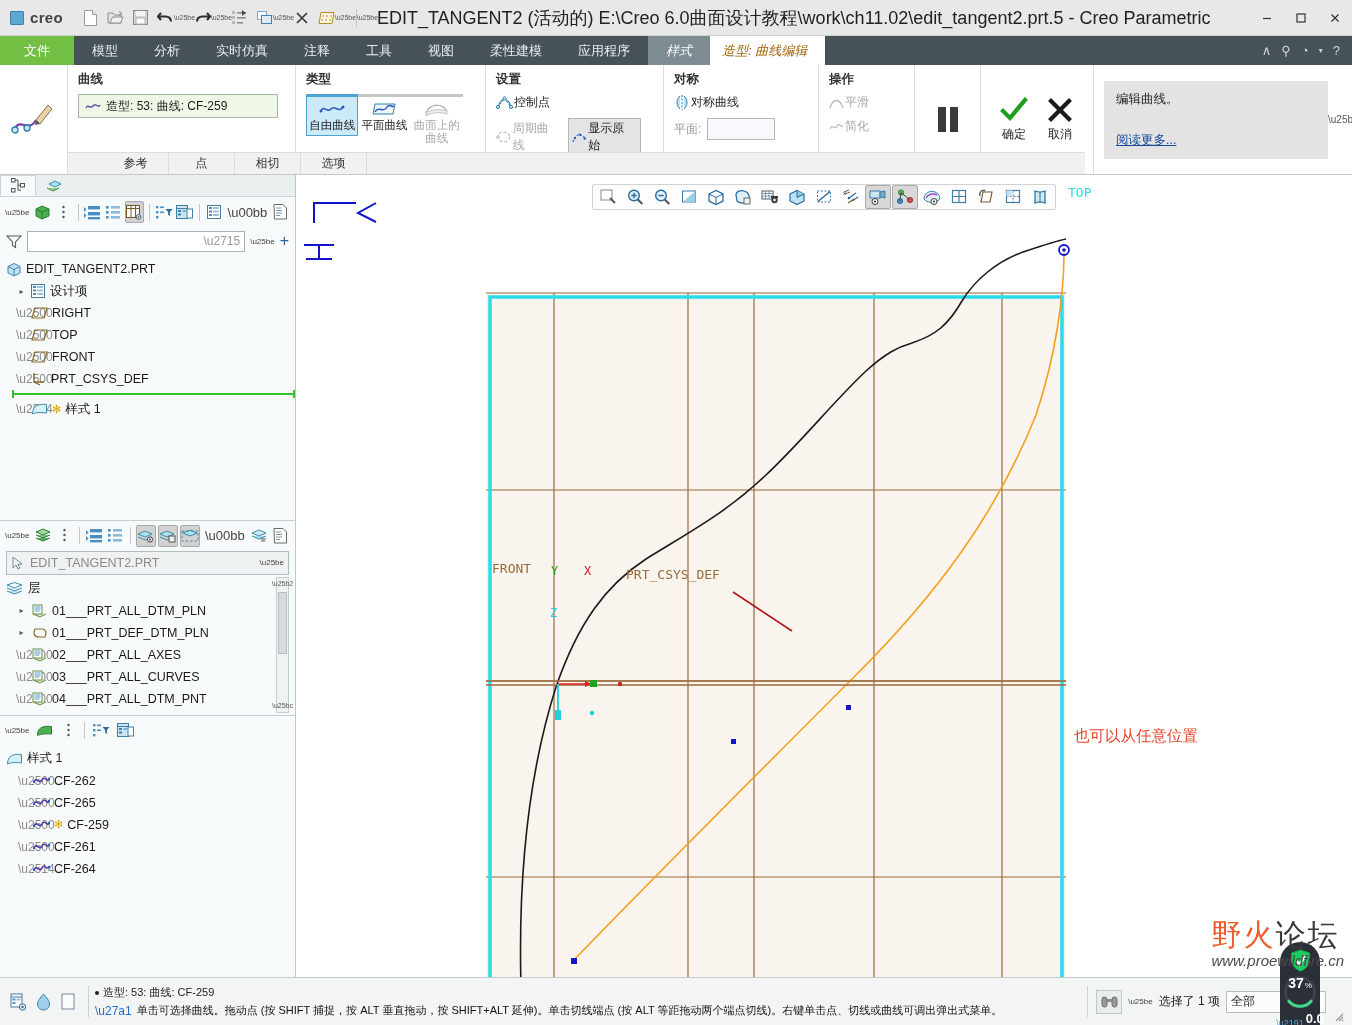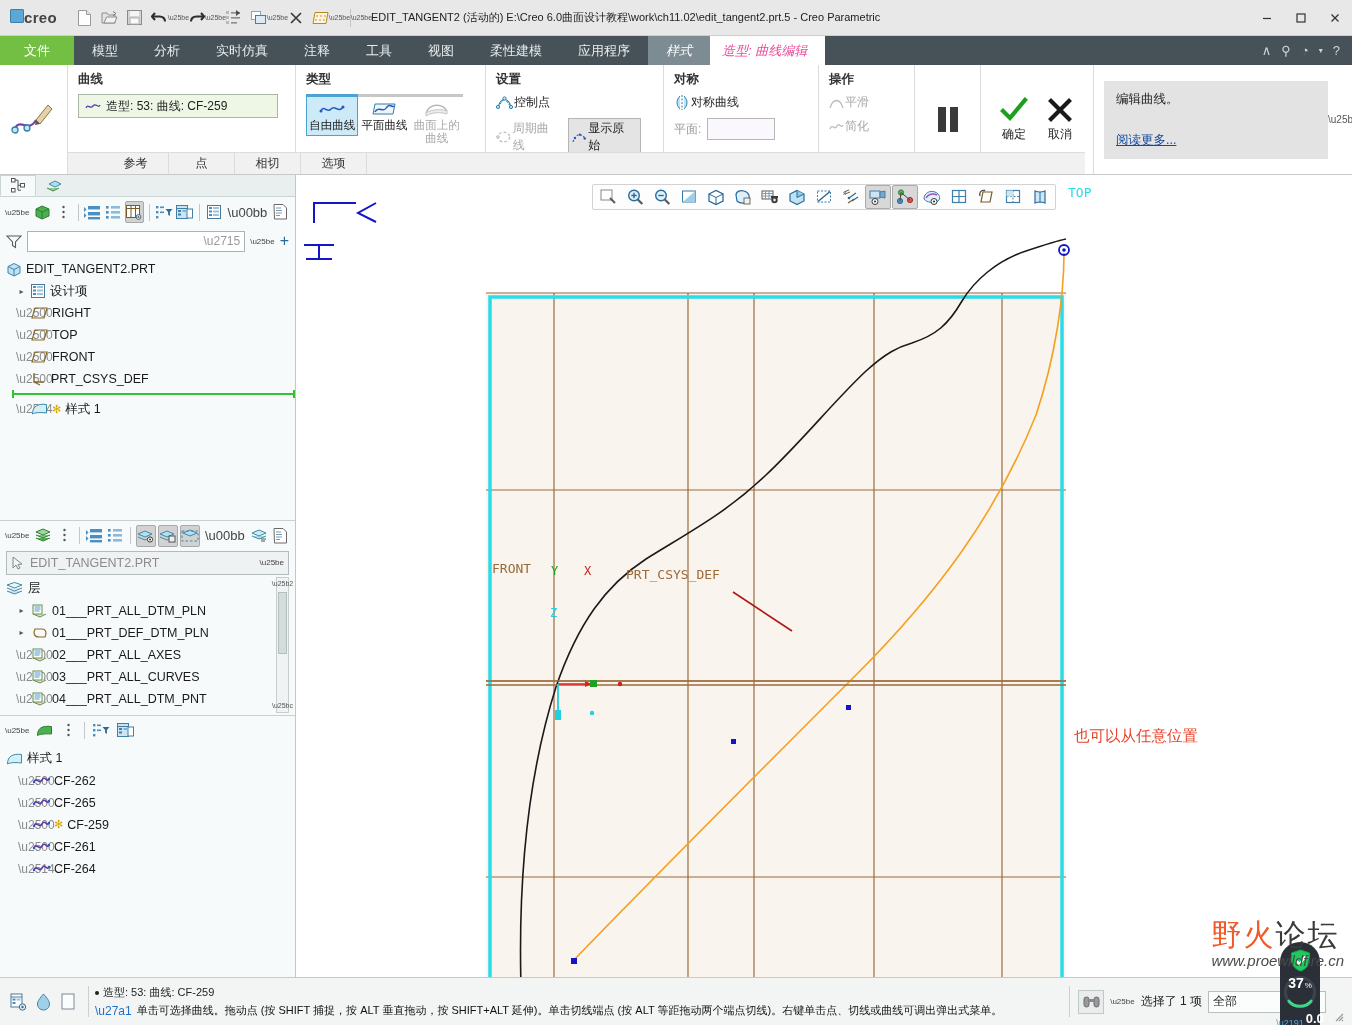--- a/index.html
+++ b/index.html
@@ -10,49 +10,49 @@
     background: #f0f0f0;
     overflow: hidden;
   }
   .app { position: relative; width: 1352px; height: 1025px; display: flex; flex-direction: column; }
 
   
   .titlebar {
     height: 36px; background: #e8e8e8; display: flex; align-items: center;
     border-bottom: 1px solid #cfcfcf; position: relative;
   }
-  .creo-logo { display: flex; padding: 0 10px 0 10px; }
+  .creo-logo { display: flex; align-items: center; gap: 6px; padding: 0 10px 0 10px; }
   .creo-sq { width: 14px; height: 14px; background: #5ba7d6; border: 1px solid #3d7fa8; border-radius: 1px; }
   .creo-word { font-size: 15px; color: #444; font-weight: 600; letter-spacing: .3px; }
   .qat { display: flex; align-items: center; gap: 1px; padding-left: 6px; }
   .qat-btn {
     width: 24px; height: 24px; display: flex; align-items: center; justify-content: center;
     border-radius: 2px;
   }
   .qat-caret { width: 11px; height: 22px; display: flex; align-items: center; justify-content: center;
     font-size: 7px; color: #555; }
   .qat-sep { width: 1px; height: 18px; background: #c4c4c4; margin: 0 4px; }
   .title-text {
-    font-size: 11px; color: #222; white-space: nowrap; padding-left: 4px;
+    font-size: 18px; color: #222; white-space: nowrap; padding-left: 4px;
   }
   .win-ctrl { position: absolute; right: 0; top: 0; height: 36px; display: flex; align-items: center; }
   .win-btn { width: 34px; height: 34px; display: flex; align-items: center; justify-content: center;
     color: #333; font-size: 13px; }
 
   
   .ribbon-tabs {
     height: 29px; background: #465258; display: flex; align-items: stretch; position: relative;
   }
   .rtab {
     display: flex; align-items: center; padding: 0 18px; color: #e8eced; font-size: 13px;
     white-space: nowrap;
   }
   .rtab.file { background: #72bf44; color: #fff; font-weight: 500; padding: 0 24px; }
   .rtab.style-ctx { background: #7d8b92; color: #fff; font-style: italic; }
-  .rtab.active-ctx { background: #ffffff; color: #ec4899; font-style: italic; padding-left: 12px; }
+  .rtab.active-ctx { background: #ffffff; color: #a16207; font-style: italic; padding-left: 12px; }
   .rtabs-right { margin-left: auto; display: flex; align-items: center; gap: 10px; padding-right: 12px; color: #cfd6d9; }
   .rtabs-right span { font-size: 13px; }
 
   
   .ribbon {
     height: 110px; background: #ffffff; display: flex; border-bottom: 1px solid #c8c8c8;
     position: relative;
   }
   .rb-bigicon {
     width: 68px; display: flex; align-items: center; justify-content: center;
@@ -200,21 +200,21 @@
   .sb-msgs { flex: 1; display: flex; flex-direction: column; justify-content: center; gap: 3px; padding-left: 4px; min-width: 0; }
   .sb-line1 { display: flex; align-items: center; gap: 4px; font-size: 11px; color: #222; }
   .sb-dot { width: 4px; height: 4px; background: #222; border-radius: 50%; }
   .sb-line2 { display: flex; align-items: center; gap: 5px; font-size: 11px; color: #111; white-space: nowrap; }
   .sb-arrow { color: #1f6fd0; font-size: 12px; }
   .sb-right { display: flex; align-items: center; gap: 6px; padding: 0 6px; }
   .sb-binoc { width: 26px; height: 24px; display: flex; align-items: center; justify-content: center;
     border: 1px solid #c0c8c8; background: #e9eded; }
   .sb-dd { font-size: 8px; color: #444; }
   .sb-sel { font-size: 12px; color: #222; white-space: nowrap; }
-  .sb-all { width: 118px; height: 22px; border: 1px solid #b6bebe; background: #fbfcfc;
+  .sb-all { width: 100px; height: 22px; border: 1px solid #b6bebe; background: #fbfcfc;
     display: flex; align-items: center; padding: 0 4px; font-size: 12px; color: #222; }
   .sb-grip { width: 12px; height: 12px; align-self: flex-end; margin: 0 2px 3px 0; }
 </style>
 </head>
 <body>
 
 <div class="app">
 
   <div class="titlebar">
     <div class="creo-logo">

